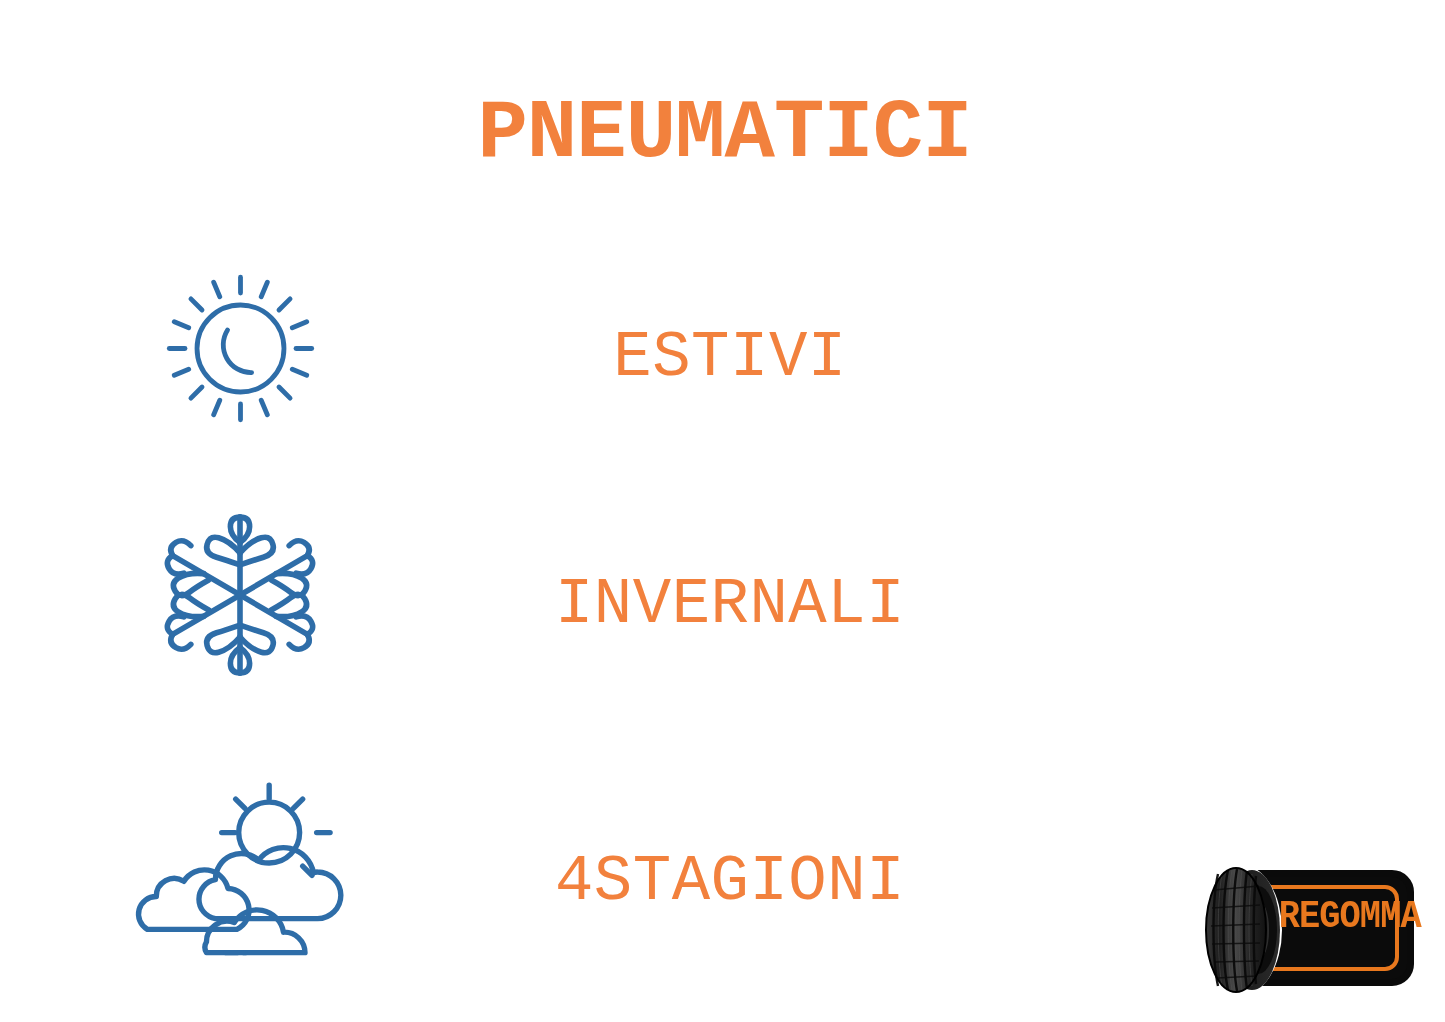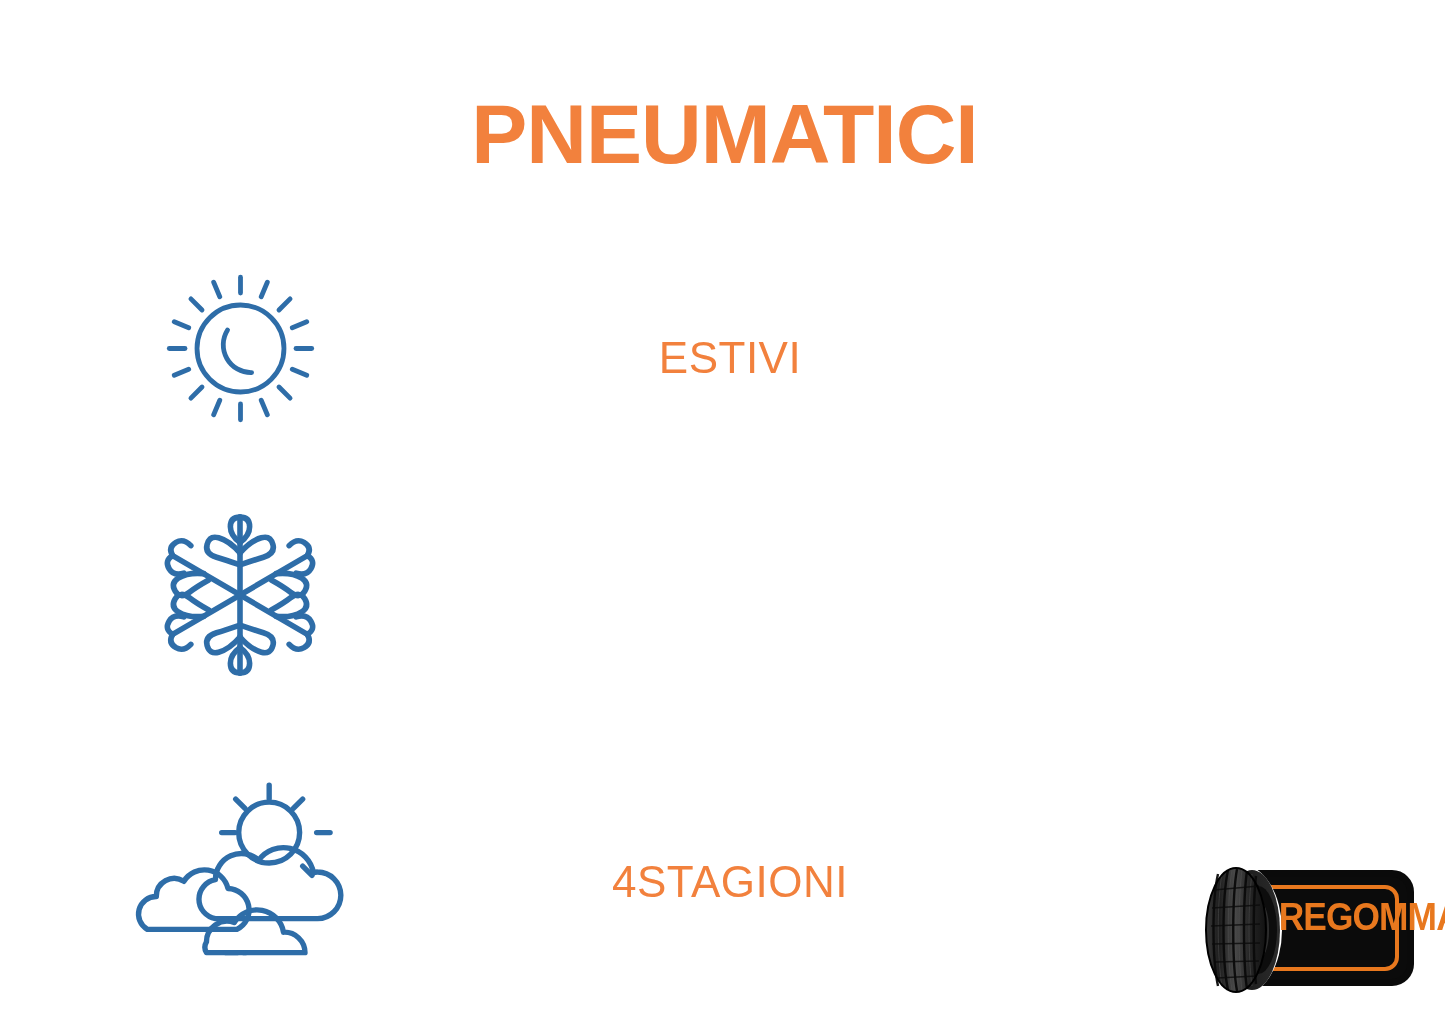--- a/index.html
+++ b/index.html
@@ -13,20 +13,21 @@
     background: #ffffff;
     font-family: "Liberation Sans", sans-serif;
     overflow: hidden;
     position: relative;
   }
   .page {
     position: relative;
     width: 1445px;
     height: 986px;
     background: #ffffff;
+    font-family: Liberation Mono, monospace;
   }
 
   
   .title {
     position: absolute;
     top: 92px;
     left: 0;
     width: 1445px;
     text-align: center;
     font-size: 84px;
@@ -65,21 +66,21 @@
   }
   .label-cell {
     width: 500px;
     height: 200px;
     display: flex;
     align-items: center;
     justify-content: center;
     flex: 0 0 auto;
   }
   .label {
-    font-size: 44px;
+    font-size: 64px;
     font-weight: 400;
     color: #F2813D;
     letter-spacing: 0.5px;
     white-space: nowrap;
     line-height: 1;
     margin-top: 20px;
   }
 
   .icon-svg { display: block; }
 
@@ -215,20 +216,23 @@
             <path d="M11.5 74.5 q-4.8 -2.8 -2 -7.5 q2.5 -4.3 8.4 -2.5"></path>
             <path d="M29.3 64.2 q-9.2 0.9 -14.6 -2.6 q-4.5 -2.9 -1.7 -7.5 q2.9 -4.6 8.1 -0.5 q4 3.1 11 7"></path>
 
             <path d="M88.5 74.5 q2.8 4.8 -1.9 7.6 q-4.3 2.5 -8.5 -1.9"></path>
             <path d="M88.5 74.5 q4.8 -2.8 2 -7.5 q-2.5 -4.3 -8.4 -2.5"></path>
             <path d="M70.7 64.2 q9.2 0.9 14.6 -2.6 q4.5 -2.9 1.7 -7.5 q-2.9 -4.6 -8.1 -0.5 q-4 3.1 -11 7"></path>
           </g>
         </svg>
       </span>
     </div>
+    <div class="label-cell">
+      <span class="label">INVERNALI</span>
+    </div>
   </div>
 
   <div class="row row-3">
     <div class="icon-cell">
       <span>
         <svg class="icon-svg" width="215" height="180" viewBox="0 0 120 100" fill="none" stroke="#2E6DA8" stroke-width="3" stroke-linecap="round" stroke-linejoin="round">
 
           <circle cx="76" cy="28" r="17"></circle>
           <line x1="76" y1="1.5" x2="76" y2="9"></line>
           <line x1="102.5" y1="28" x2="110" y2="28"></line>

